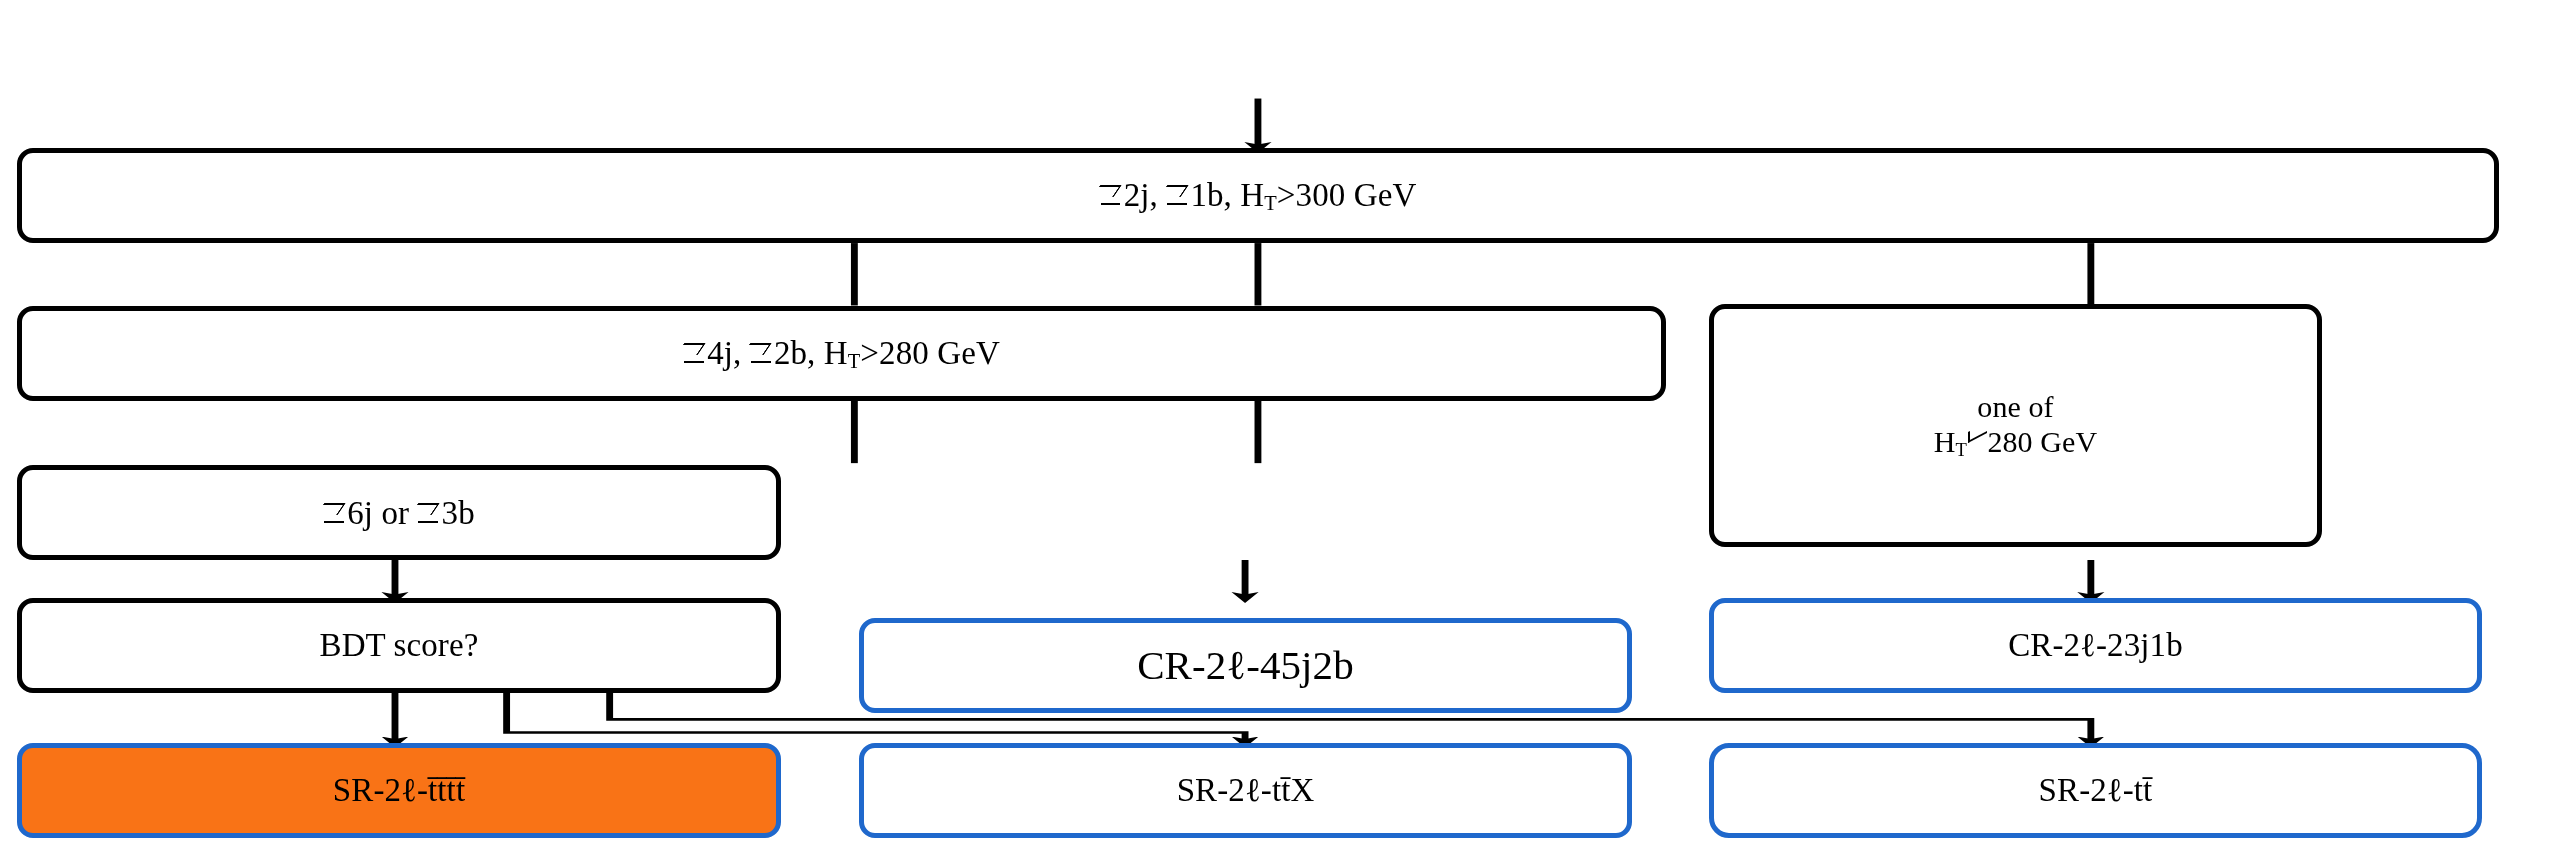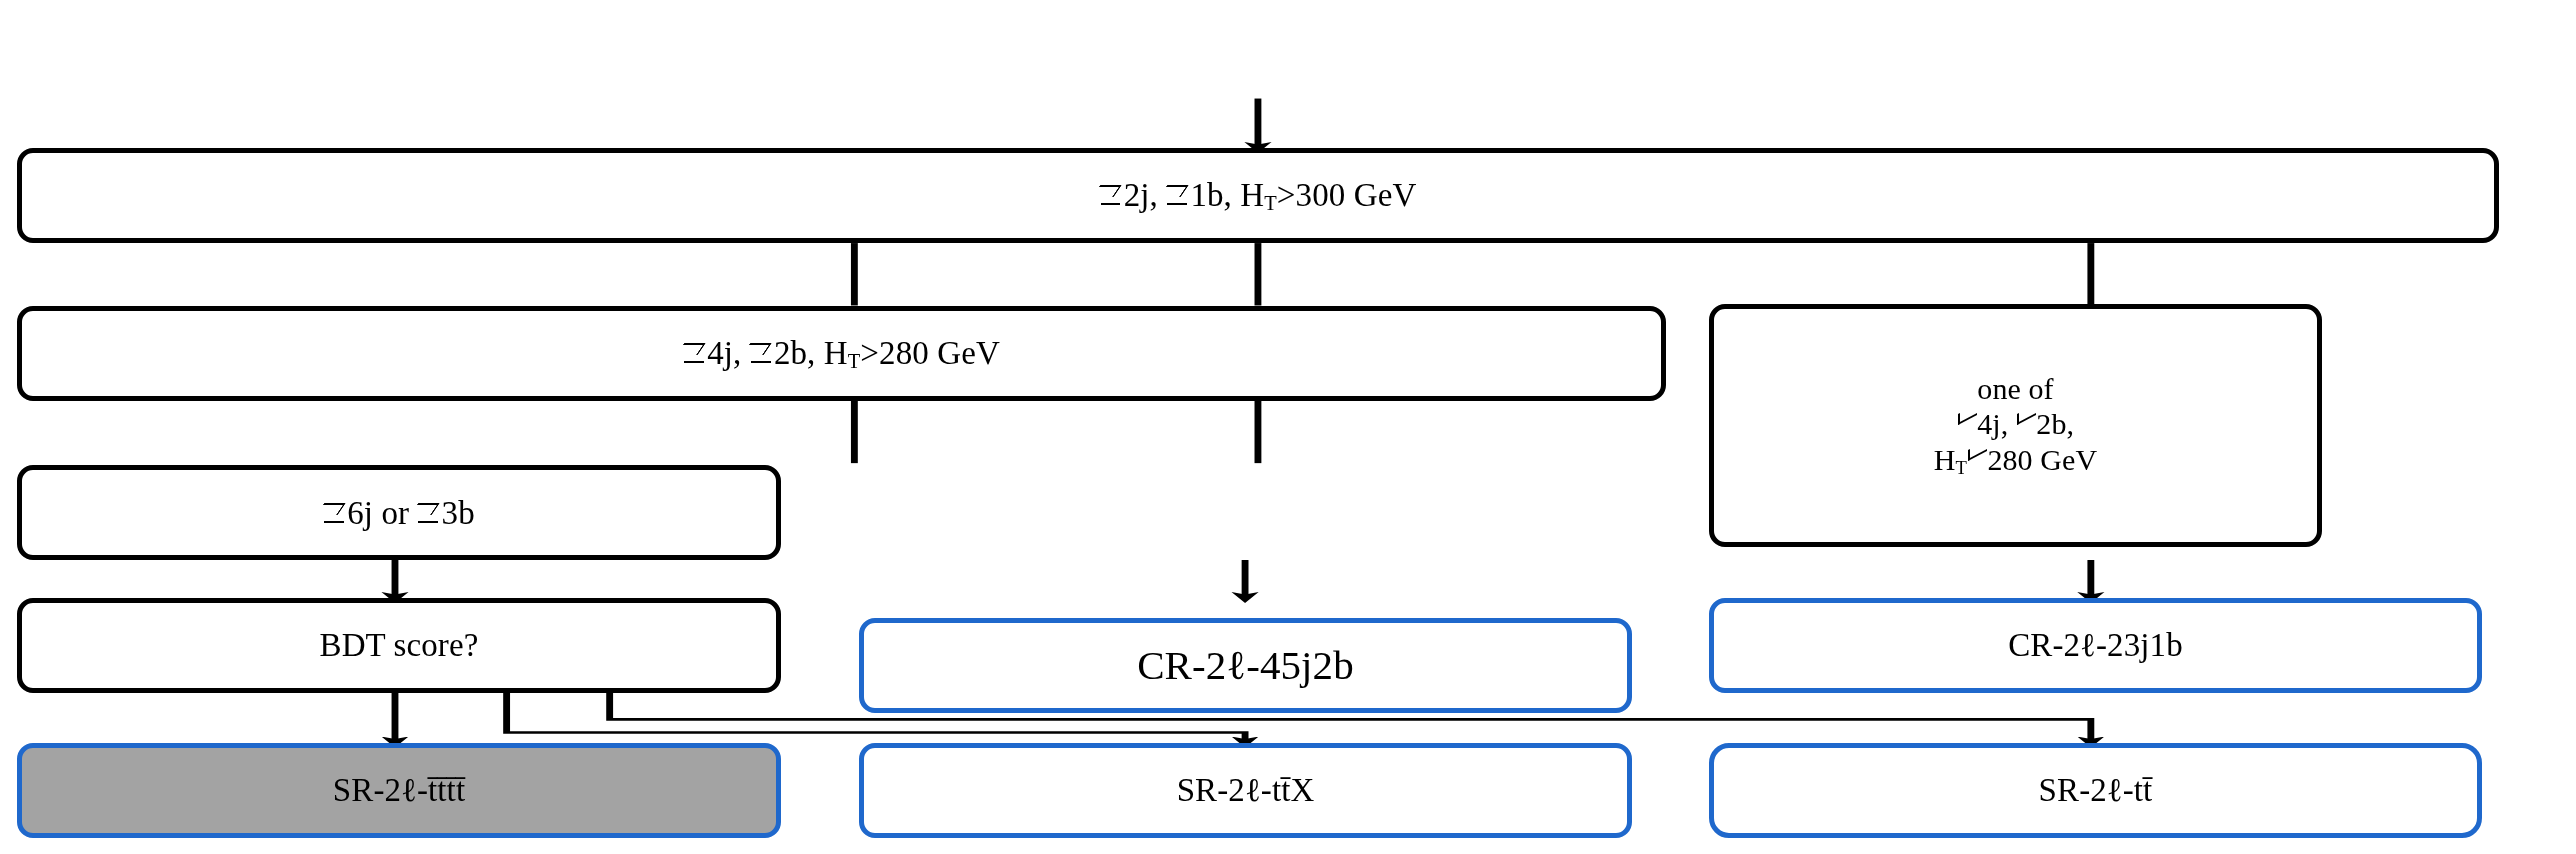--- a/index.html
+++ b/index.html
@@ -33,21 +33,21 @@
     justify-content: center;
     text-align: center;
     line-height: 1.12;
     color: #000000;
     font-size: 36px;
     letter-spacing: 0.1px;
     z-index: 5;
     padding: 0 8.9px;
   }
   .node.blue   { border-color: #1f68cc; }
-  .node.fill-blue   { background: #a3a3a3; }
+  .node.fill-blue   { background: #f97316; }
 
   .node .inner { display: block; width: 100%; }
   .line { display: block; white-space: nowrap; }
 
   
   .ge {
     display: inline-block;
     position: relative;
     width: 0.70em;
     height: 1em;
@@ -164,21 +164,20 @@
 
   <div class="node" style="left: 17px; top: 306px; width: 1649px; height: 95px; font-size: 33px; border-width: 5.9px; border-radius: 16px; align-items: center;">
     <span class="inner">
       <span class="ge"></span><span>4j,</span>&nbsp;<span class="ge"></span><span>2b,</span>&nbsp;<span>H</span><sub>T</sub>&gt;<span>280 GeV</span>
     </span>
   </div>
 
   <div class="node" style="left: 1709px; top: 304px; width: 613px; height: 243px; font-size: 30px; border-width: 5.9px; border-radius: 16px;">
     <span class="inner">
       <span class="line">one of</span>
-      <span class="line"><span class="lt"></span><span>4j,</span>&nbsp;<span class="lt"></span><span>2b,</span></span>
       <span class="line"><span>H</span><sub>T</sub><span class="lt"></span><span>280 GeV</span></span>
     </span>
   </div>
 
   <div class="node" style="left: 17px; top: 465px; width: 764px; height: 95px; font-size: 33px; border-width: 5.9px; border-radius: 16px;">
     <span class="inner">
       <span class="ge"></span><span>6j</span><span> or </span><span class="ge"></span><span>3b</span>
     </span>
   </div>
 

